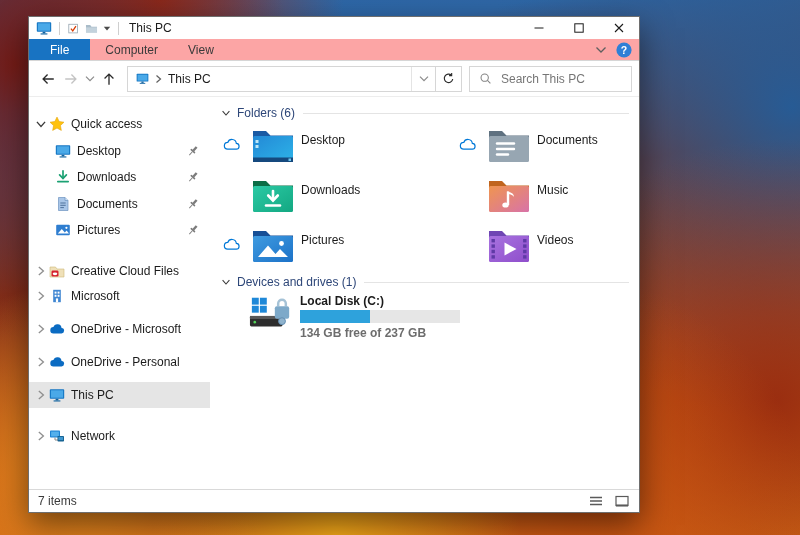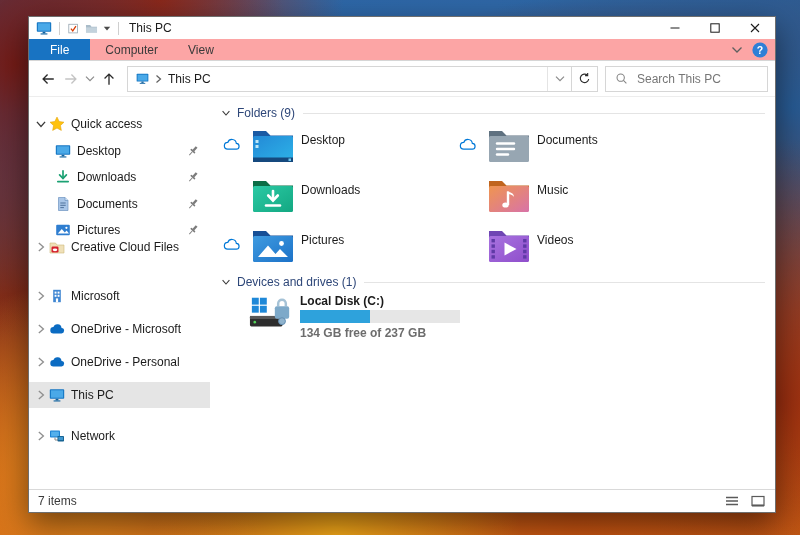--- a/index.html
+++ b/index.html
@@ -13,21 +13,21 @@
       radial-gradient(circle at 10% 88%, rgba(240,150,30,.9) 0%, rgba(240,150,30,0) 22%),
       radial-gradient(circle at 42% 100%, rgba(250,175,25,.95) 0%, rgba(250,175,25,0) 26%),
       radial-gradient(circle at 72% 95%, rgba(200,80,16,.9) 0%, rgba(200,80,16,0) 30%),
       radial-gradient(circle at 97% 75%, rgba(150,40,14,.9) 0%, rgba(150,40,14,0) 30%),
       radial-gradient(circle at 2% 12%, rgba(120,24,16,.95) 0%, rgba(120,24,16,0) 30%),
       radial-gradient(circle at 20% 0%, rgba(160,45,20,.9) 0%, rgba(160,45,20,0) 22%),
       radial-gradient(circle at 99% 20%, rgba(30,95,160,.9) 0%, rgba(30,95,160,0) 35%),
       linear-gradient(168deg,#2a66a8 0%,#2f67a6 16%,#83301a 42%,#c05317 68%,#de7a18 100%);
   }
   .window{
-    position:absolute;left:28px;top:16px;width:748px;height:497px;
+    position:absolute;left:28px;top:16px;width:612px;height:497px;
     background:#fff;border:1px solid #6e6e6e;box-sizing:border-box;
     box-shadow:0 12px 30px rgba(0,0,0,.5);
     font-size:12px;color:#1b1b1b;
   }
   
   .titlebar{position:absolute;top:0;left:0;right:0;height:22px;display:flex;align-items:center;background:#fff;}
   .qat{display:flex;align-items:center;gap:5px;padding-left:7px;}
   .sep{width:1px;height:13px;background:#cfcfcf;margin:0 2px;}
   .title-text{margin-left:3px;color:#1b1b1b;}
   .win-controls{position:absolute;right:0;top:0;height:22px;display:flex;}
@@ -336,21 +336,21 @@
           <span class="ic pin">
             <svg viewBox="0 0 16 16">
               <g transform="rotate(42 8 8)" fill="#7b7b7b">
                 <rect x="6.6" y="1.8" width="2.8" height="5.8"></rect>
                 <rect x="4.6" y="7.3" width="6.8" height="1.8" rx="0.9"></rect>
                 <rect x="7.5" y="9.1" width="1" height="5.2"></rect>
               </g>
             </svg>
           </span>
         </div>
-        <div class="side-row" style="top: 137px;">
+        <div class="side-row" style="top: 161px;">
           <span class="ic tree-chevron">
             <svg viewBox="0 0 10 10">
               <path d="M3.2 1.6L7 5l-3.8 3.4" fill="none" stroke="#8f8f8f" stroke-width="1.1"></path>
             </svg>
           </span>
           <span class="ic row-icon">
             <svg viewBox="0 0 16 16">
               <path d="M1 4h5.5L8 6h7v8H1z" fill="#efe0b8" stroke="#cdb978" stroke-width="0.6"></path>
               <rect x="2.5" y="7.5" width="7" height="6" rx="1.2" fill="#d5202e"></rect>
               <ellipse cx="6" cy="10.8" rx="2.3" ry="1.4" fill="#fff"></ellipse>
@@ -438,21 +438,21 @@
           <span class="row-label">Network</span>
         </div>
       </div>
     <div class="content">
       <div class="sec-header" style="top:8px;">
         <span class="ic hdr-chevron">
             <svg viewBox="0 0 10 10">
               <path d="M1.6 3.2L5 7l3.4-3.8" fill="none" stroke="#3a3a3a" stroke-width="1.1"></path>
             </svg>
           </span>
-        <span>Folders (9)</span>
+        <span>Folders (6)</span>
         <span class="sec-line"></span>
       </div>
       <div id="folders-grid">
           <div class="tile">
             <span class="ic tile-cloud">
               <svg viewBox="0 0 20 14">
                 <path d="M5.5 12.5h9.8a3.4 3.4 0 0 0 .4-6.8A5.2 5.2 0 0 0 5.6 4.6 3.6 3.6 0 0 0 5.5 12.5z" fill="#fff" stroke="#0078d7" stroke-width="1.4"></path>
               </svg>
             </span>
             <span class="ic tile-icon">

